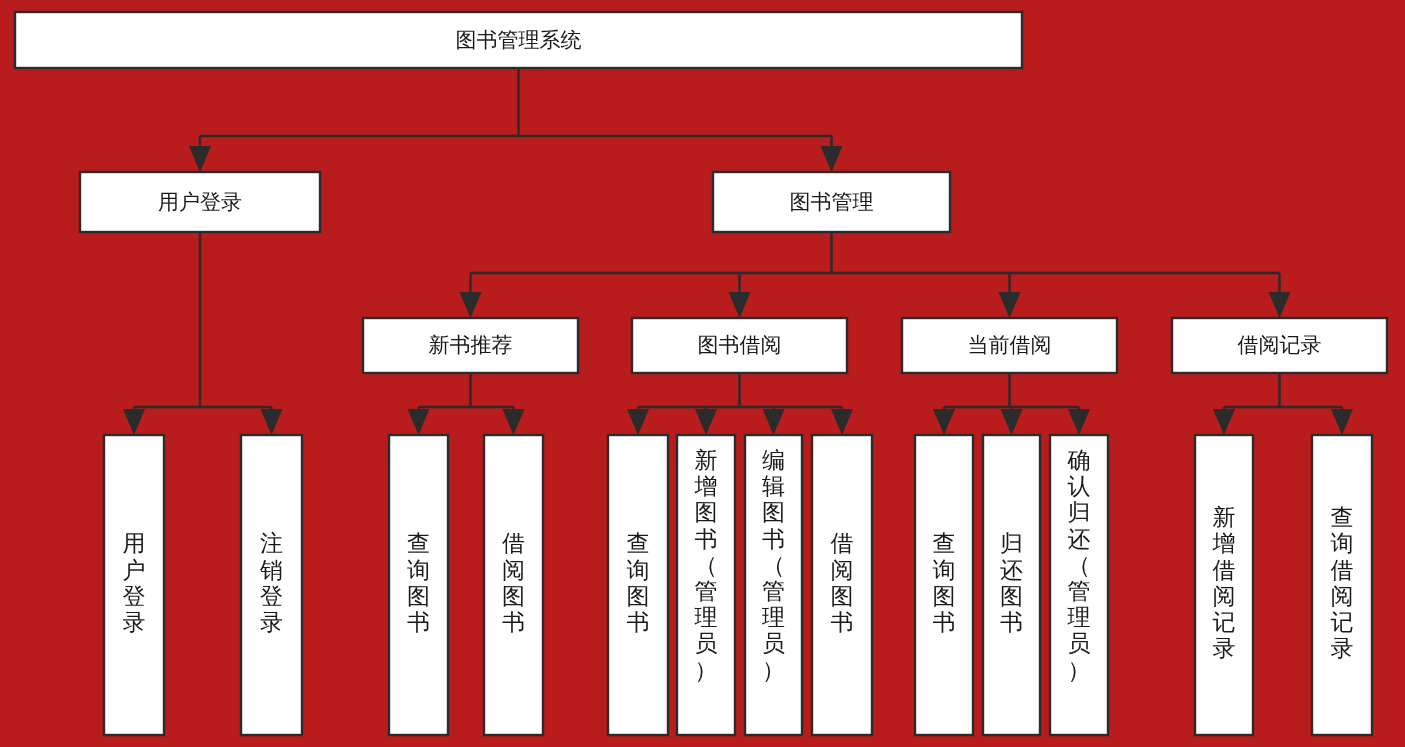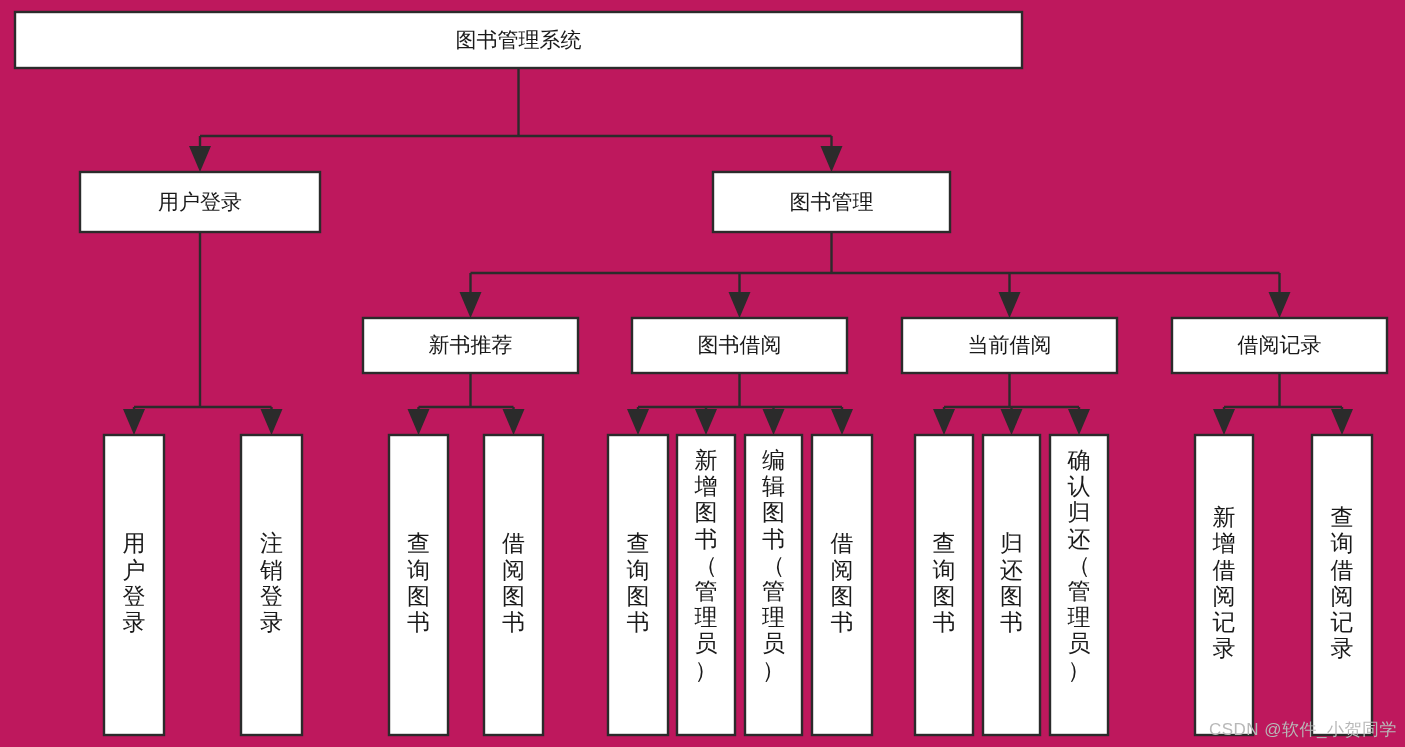--- a/index.html
+++ b/index.html
@@ -10,21 +10,21 @@
   body {
     width: 1405px;
     height: 747px;
     overflow: hidden;
     font-family: "Liberation Sans", "DejaVu Sans", sans-serif;
   }
   #diagram-root {
     position: relative;
     width: 1405px;
     height: 747px;
-    background: #be185d;
+    background: #b91c1c;
   }
   svg#tree-svg {
     position: absolute;
     left: 0;
     top: 0;
     width: 1405px;
     height: 747px;
     display: block;
   }
   .node-box {
@@ -170,15 +170,14 @@
         <text x="1011.5" y="551.42" class="node-label-v" font-size="23"><tspan x="1011.5" dy="0">归</tspan><tspan x="1011.5" dy="26.22">还</tspan><tspan x="1011.5" dy="26.22">图</tspan><tspan x="1011.5" dy="26.22">书</tspan></text>
         <rect x="1050" y="435" width="58" height="300" class="node-box" rx="0" ry="0"></rect>
         <text x="1079" y="467.86" class="node-label-v" font-size="23"><tspan x="1079" dy="0">确</tspan><tspan x="1079" dy="26.22">认</tspan><tspan x="1079" dy="26.22">归</tspan><tspan x="1079" dy="26.22">还</tspan><tspan x="1079" dy="26.22">（</tspan><tspan x="1079" dy="26.22">管</tspan><tspan x="1079" dy="26.22">理</tspan><tspan x="1079" dy="26.22">员</tspan><tspan x="1079" dy="26.22">）</tspan></text>
         <rect x="1195" y="435" width="58" height="300" class="node-box" rx="0" ry="0"></rect>
         <text x="1224" y="525.2" class="node-label-v" font-size="23"><tspan x="1224" dy="0">新</tspan><tspan x="1224" dy="26.22">增</tspan><tspan x="1224" dy="26.22">借</tspan><tspan x="1224" dy="26.22">阅</tspan><tspan x="1224" dy="26.22">记</tspan><tspan x="1224" dy="26.22">录</tspan></text>
         <rect x="1312" y="435" width="60" height="300" class="node-box" rx="0" ry="0"></rect>
         <text x="1342" y="525.2" class="node-label-v" font-size="23"><tspan x="1342" dy="0">查</tspan><tspan x="1342" dy="26.22">询</tspan><tspan x="1342" dy="26.22">借</tspan><tspan x="1342" dy="26.22">阅</tspan><tspan x="1342" dy="26.22">记</tspan><tspan x="1342" dy="26.22">录</tspan></text>
       </g>
   </svg>
 
-  <div class="watermark">CSDN @软件_小贺同学</div>
 
 </div>
 
 </body></html>

